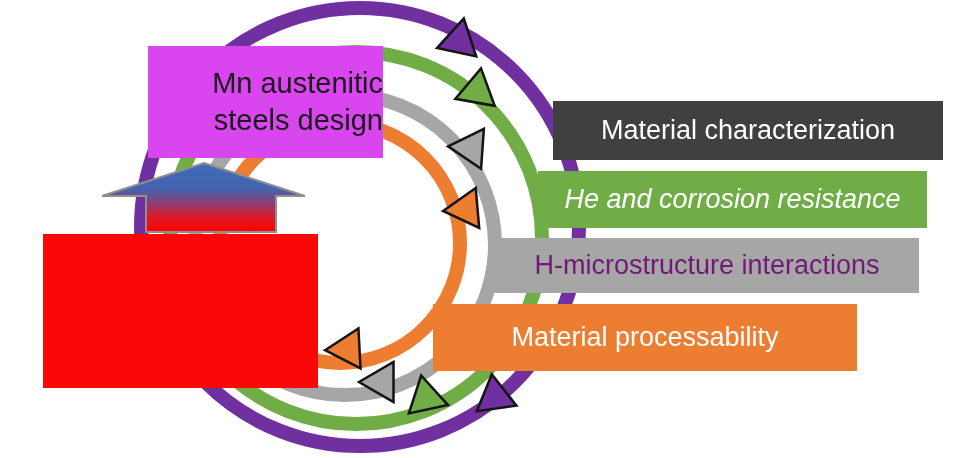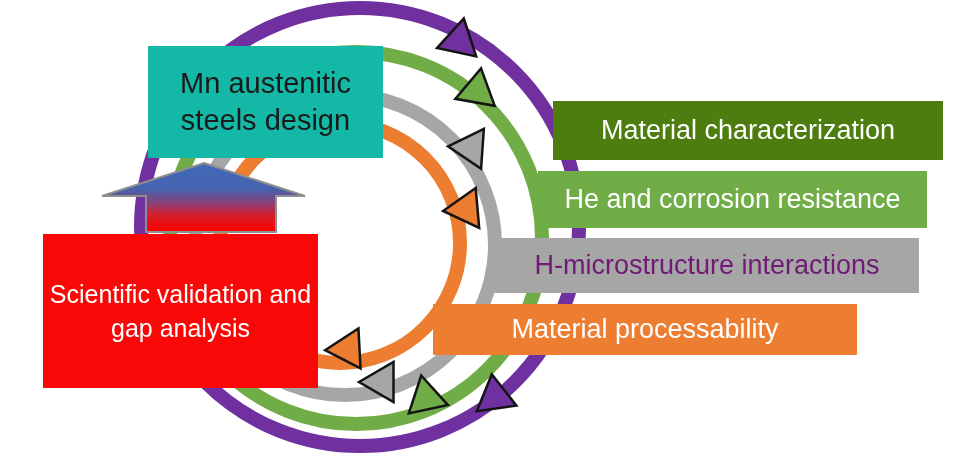--- a/index.html
+++ b/index.html
@@ -9,21 +9,21 @@
   }
   .layer{position:absolute;left:0;top:0;width:969px;height:458px;}
   .layer.svg-top{pointer-events:none;}
   .bar{
     position:absolute;display:flex;align-items:center;justify-content:center;
     text-align:center;font-size:27px;line-height:1.05;white-space:nowrap;
   }
   .bar-0{left:553px;top:101px;width:390px;height:59px;}
   .bar-1{left:538px;top:171px;width:389px;height:57px;}
   .bar-2{left:495px;top:238px;width:424px;height:55px;}
-  .bar-3{left:433px;top:304px;width:424px;height:51px;}
+  .bar-3{left:433px;top:304px;width:424px;height:67px;}
   .design-box{
     position:absolute;left:148px;top:46px;width:235px;height:112px;
     display:flex;align-items:center;justify-content:center;text-align:center;
     font-size:29px;line-height:37px;
   }
   .validation-box{
     position:absolute;left:43px;top:234px;width:275px;height:154px;
     display:flex;flex-direction:column;align-items:center;justify-content:center;
     text-align:center;font-size:25px;line-height:34px;
   }
@@ -35,39 +35,38 @@
 
 <div class="canvas">
 
   <svg class="layer" viewBox="0 0 969 458">
     <circle cx="360" cy="227" r="219" fill="none" stroke-width="14" stroke="#7030A0"></circle>
     <circle cx="356" cy="238" r="186" fill="none" stroke-width="14" stroke="#70AD47"></circle>
     <circle cx="345" cy="245" r="150" fill="none" stroke-width="14" stroke="#A6A6A6"></circle>
     <circle cx="340" cy="243" r="120" fill="none" stroke-width="14" stroke="#ED7D31"></circle>
   </svg>
 
-  <div class="bar bar-0" style="background-color: #4d7c0f; color: rgb(255, 255, 255);">
+  <div class="bar bar-0" style="background-color: #404040; color: rgb(255, 255, 255);">
     <span>Material characterization</span>
   </div>
-  <div class="bar bar-1" style="background-color: rgb(112, 173, 71); color: rgb(255, 255, 255);">
+  <div class="bar bar-1" style="background-color: rgb(112, 173, 71); color: rgb(255, 255, 255); font-style: italic;">
     <span>He and corrosion resistance</span>
   </div>
   <div class="bar bar-2" style="background-color: rgb(166, 166, 166); color: #701a75;">
     <span>H-microstructure interactions</span>
   </div>
   <div class="bar bar-3" style="background-color: rgb(237, 125, 49); color: rgb(255, 255, 255);">
     <span>Material processability</span>
   </div>
 
-  <div class="design-box" style="background-color: #14b8a6; color: rgb(26, 26, 26);">
+  <div class="design-box" style="background-color: #d946ef; color: rgb(26, 26, 26); text-align: right;">
     <span>Mn austenitic steels design</span>
   </div>
 
   <div class="validation-box" style="background-color: rgb(250, 8, 8); color: rgb(255, 255, 255);">
-    <span class="regular-line">Scientific validation and gap analysis</span>
   </div>
 
   <svg class="layer svg-top" viewBox="0 0 969 458">
     <defs>
       <linearGradient id="arrowGrad" gradientUnits="userSpaceOnUse" x1="204" y1="163" x2="204" y2="232">
         <stop offset="0" stop-color="#4169B8"></stop>
         <stop offset="0.38" stop-color="#4563AE"></stop>
         <stop offset="0.58" stop-color="#8A4077"></stop>
         <stop offset="0.76" stop-color="#D61E2E"></stop>
         <stop offset="0.95" stop-color="#F70505"></stop>

